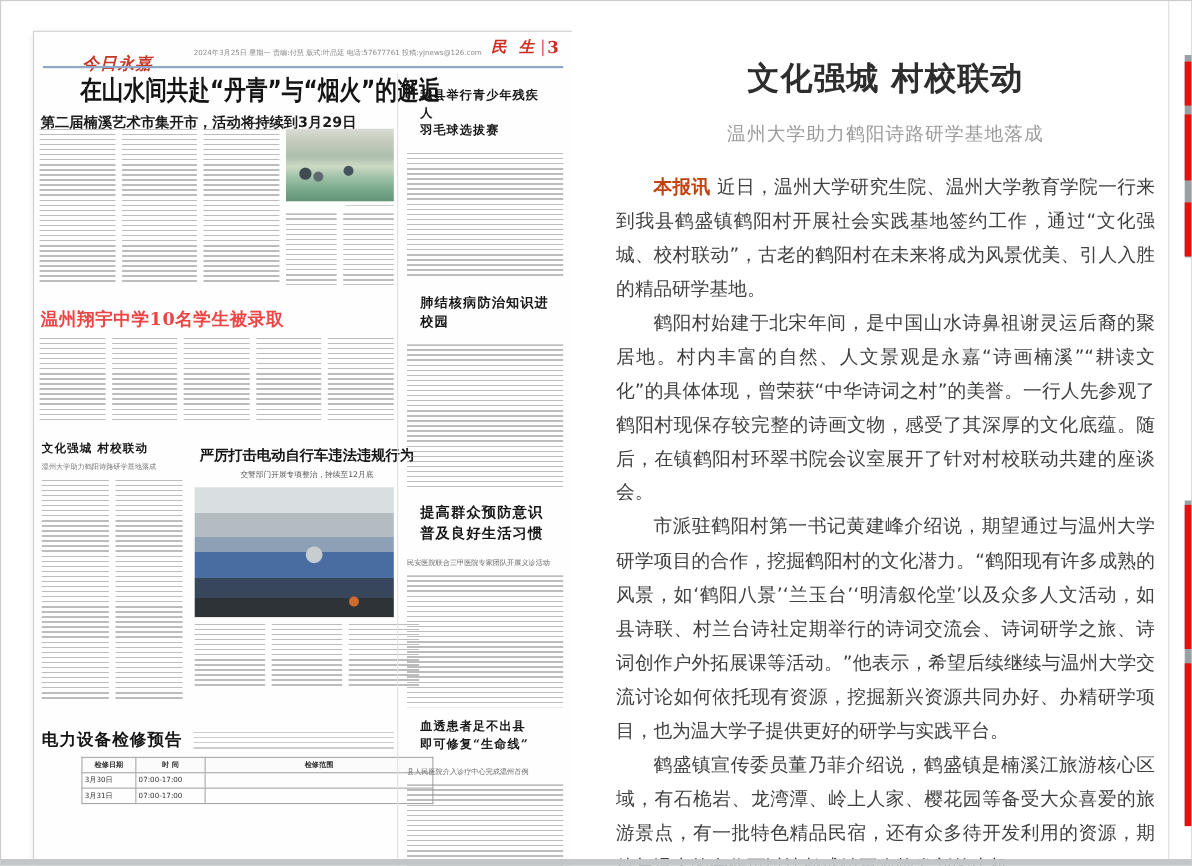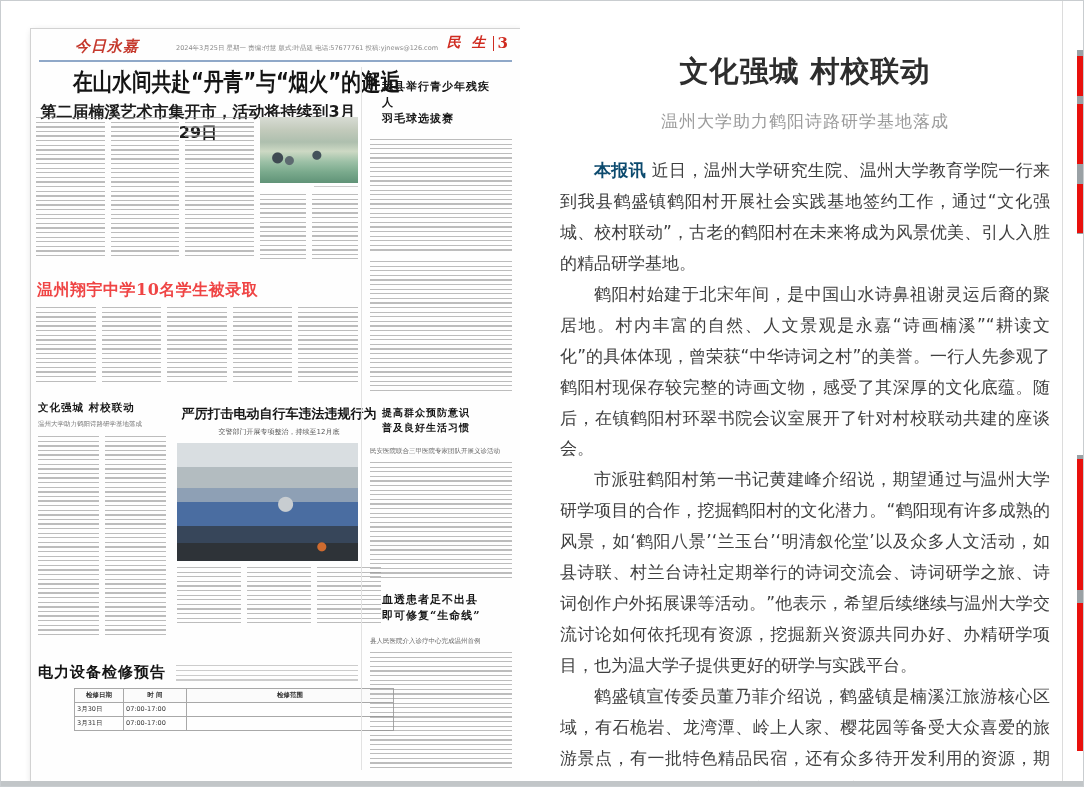--- a/index.html
+++ b/index.html
@@ -4,35 +4,35 @@
 <style>
   html,body{margin:0;padding:0;}
   body{width:1084px;height:787px;position:relative;background:#ffffff;
        font-family:"DejaVu Sans",sans-serif;overflow:hidden;}
   .frame{position:absolute;inset:0;border:1px solid #c9cdd0;pointer-events:none;z-index:50;}
   .bottom-strip{position:absolute;left:0;right:0;bottom:0;height:6px;background:#c2c6c8;z-index:40;}
 
   
   .paper{position:absolute;left:30px;top:28px;width:489px;height:752px;background:#fefefe;
          border:1px solid #d2d2d2;box-shadow:2px 3px 7px rgba(0,0,0,.18);z-index:5;}
-  .masthead{position:absolute;left:44px;top:8px;font-family:"DejaVu Serif",serif;
+  .masthead{position:absolute;left:44px;top:20px;font-family:"DejaVu Serif",serif;
             font-weight:bold;font-style:italic;font-size:15px;color:#c5382c;letter-spacing:1px;}
   .dateline{position:absolute;right:82px;top:15px;font-size:6.5px;color:#8a8a8a;white-space:nowrap;}
   .minsheng{position:absolute;right:12px;top:5px;display:flex;align-items:center;gap:4px;
             font-family:"DejaVu Serif",serif;color:#cf2b20;font-weight:bold;}
   .minsheng .sec{font-size:14px;letter-spacing:3px;font-style:italic;}
   .minsheng .div{width:1px;height:15px;background:#cf2b20;}
   .minsheng .num{font-size:15px;}
   .blue-rule{position:absolute;left:8px;right:8px;top:31px;height:2px;background:#8fa8c8;}
 
   .h-main{position:absolute;left:6px;top:37px;width:322px;text-align:center;
           font-weight:900;font-size:24px;color:#141414;white-space:nowrap;}
   .h-main span{display:inline-block;transform:scaleX(.82);transform-origin:center;}
-  .h-main-sub{position:absolute;left:6px;top:73px;width:322px;text-align:center;
-              font-weight:bold;font-size:16px;color:#1c1c1c;}
+  .h-main-sub{position:absolute;left:6px;top:73px;width:322px;text-align:left;
+              font-weight:bold;font-size:13px;color:#1c1c1c;}
 
   .tx{background-image:repeating-linear-gradient(#949494 0 1.3px,transparent 1.3px 4.6px);opacity:.62;}
   .txl{background-image:repeating-linear-gradient(#ababab 0 1.2px,transparent 1.2px 4.8px);opacity:.6;}
 
   .main-body{position:absolute;left:5px;top:88px;width:322px;height:142px;display:flex;gap:6px;}
   .main-body .col{flex:1;}
   .main-right{width:98px;display:flex;flex-direction:column;}
   .photo-market{height:66px;width:98px;
     background:
       radial-gradient(circle at 18% 62%, #3f4a52 0 5px, transparent 6px),
@@ -78,34 +78,34 @@
   .cw1{width:44px;}.cw2{width:58px;}
   td .tx{height:100%;}
   .scope{height:30px;}
 
   .pright{position:absolute;left:330px;top:38px;width:151px;border-left:1px solid #e2e2e2;padding-left:8px;box-sizing:border-box;}
   .pright h3{margin:12px;font-family:"DejaVu Serif",serif;font-weight:bold;color:#161616;white-space:pre-line;}
   .h-bad{font-size:11px;line-height:1.45;letter-spacing:1px;}
   .bad-body{height:114px;margin-top:8px;}
   .h-tb{font-size:12px;margin-top:14px !important;letter-spacing:1px;}
   .tb-body{height:132px;margin-top:8px;}
-  .h-clinic{font-size:10px;line-height:1.5;margin-top:12px !important;letter-spacing:1px;}
+  .h-clinic{font-size:13px;line-height:1.5;margin-top:12px !important;letter-spacing:1px;}
   .sub-s{font-size:6.5px;color:#666;margin-top:4px;}
   .clinic-body{height:120px;margin-top:6px;}
   .h-dia{font-size:11px;line-height:1.5;margin-top:10px !important;letter-spacing:1px;}
   .dia-body{height:118px;margin-top:6px;}
 
   
   .reader{position:absolute;left:520px;top:0;width:543px;height:781px;background:#fff;
           padding:52px 13px 0 40px;box-sizing:border-box;z-index:6;}
   .reader .title{text-align:center;font-size:29px;font-weight:bold;color:#2d2d2d;letter-spacing:1px;}
   .reader .subtitle{text-align:center;font-size:17px;color:#9b9b9b;margin-top:18px;letter-spacing:1px;}
   .reader .body{margin-top:22px;font-size:17px;line-height:1.82;color:#404040;text-align:justify;}
   .reader .body p{margin:0;text-indent:2em;}
-  .reader .lead{font-weight:bold;color:#0c4a6e;}
+  .reader .lead{font-weight:bold;color:#c2410c;}
 
   
   .rail{position:absolute;right:0;top:0;width:21px;height:781px;background:#fff;
         border-left:1px solid #dcdcdc;z-index:7;}
   .rail .gseg{position:absolute;right:0;width:7px;background:#9aa1a5;}
   .rail .rbar{position:absolute;right:0;width:7px;background:#e8100c;}
 </style>
 </head>
 <body>
 
@@ -191,20 +191,21 @@
             </td>
       </tr>
     </tbody>
       </table>
   </div>
 
   <div class="pright">
     <h3 class="h-bad">我县举行青少年残疾人
 羽毛球选拔赛</h3>
     <div class="bad-body tx"></div>
+    <h3 class="h-tb">肺结核病防治知识进校园</h3>
     <div class="tb-body tx"></div>
     <h3 class="h-clinic">提高群众预防意识
 普及良好生活习惯</h3>
     <div class="sub-s">民安医院联合三甲医院专家团队开展义诊活动</div>
     <div class="clinic-body tx"></div>
     <h3 class="h-dia">血透患者足不出县
 即可修复“生命线”</h3>
     <div class="sub-s">县人民医院介入诊疗中心完成温州首例</div>
     <div class="dia-body tx"></div>
   </div>

